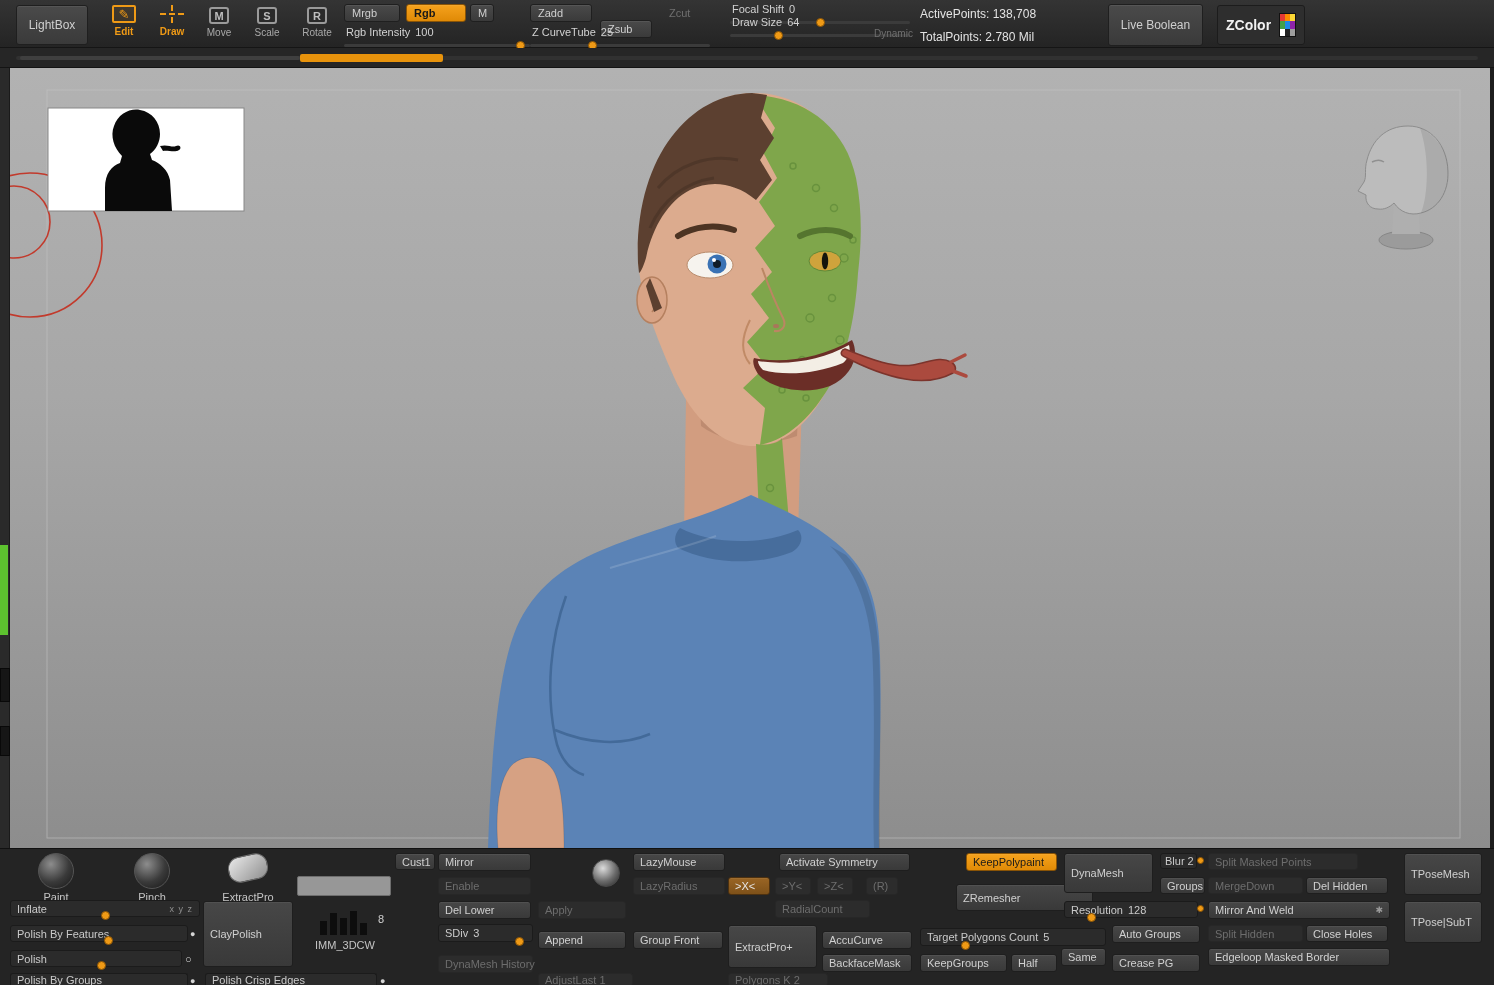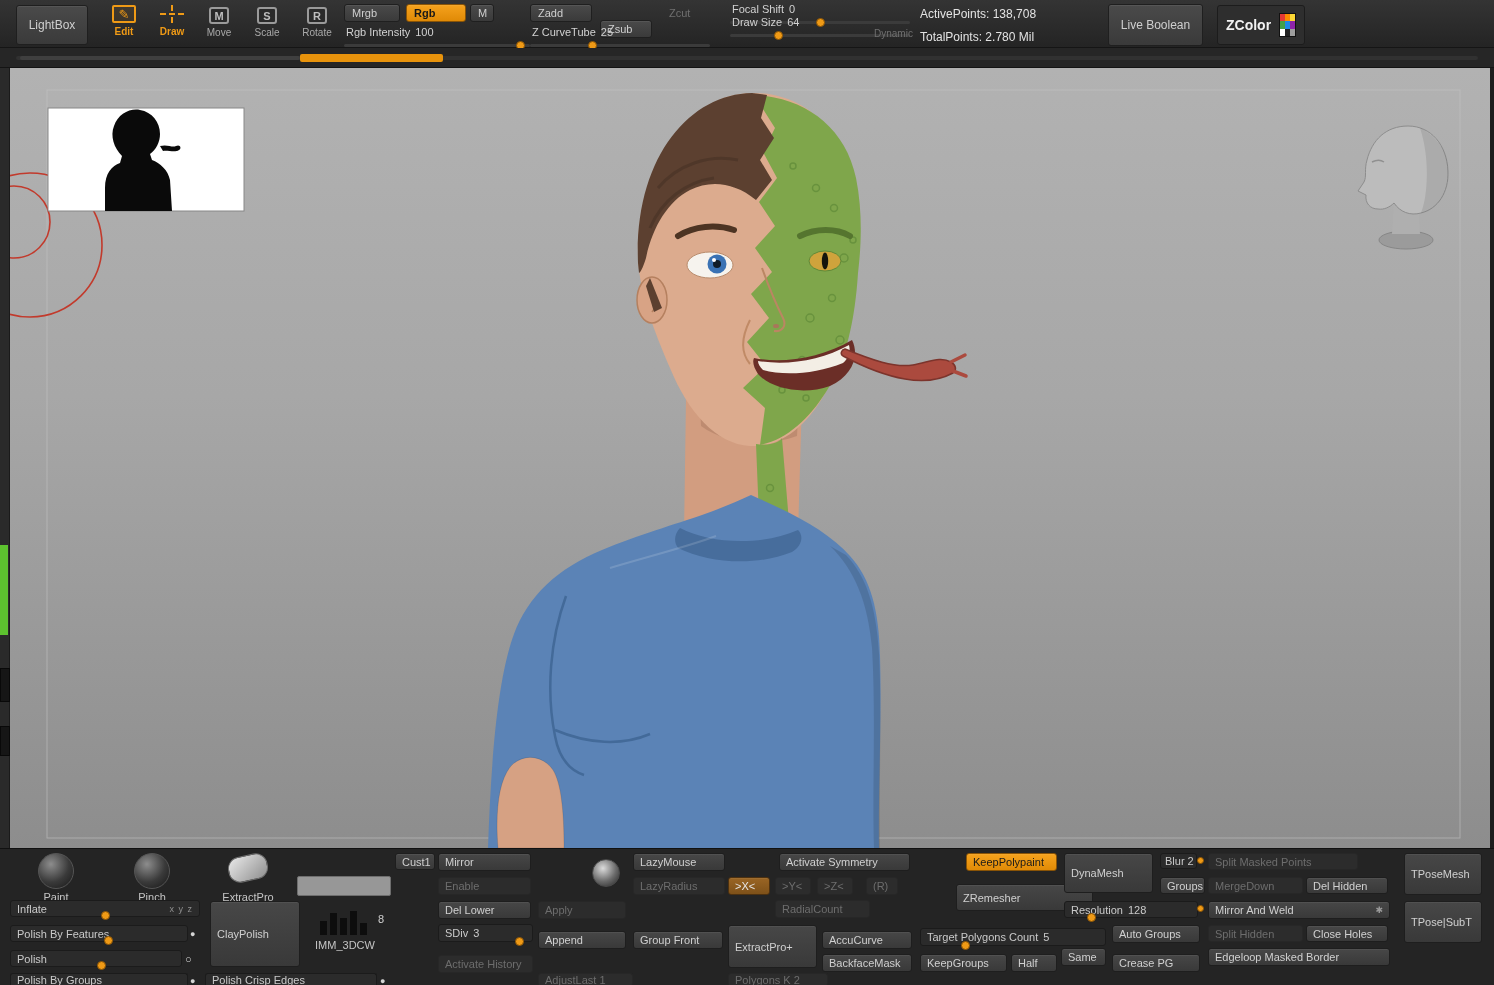--- a/index.html
+++ b/index.html
@@ -382,21 +382,21 @@
     <span>Polish</span>
     <span class="b-handle" style="left:86px;bottom:-4px;"></span>
   </div>
   <span class="indicator" style="left:185px;top:104px;font-size:11px;">○</span>
 
   <div class="bslider" style="left:10px;top:124px;width:178px;height:13px;border-bottom:none;border-radius:3px 3px 0 0;">
     <span>Polish By Groups</span>
   </div>
   <span class="indicator" style="left:190px;top:127px;">●</span>
 
-  <div class="bb-btn center" style="left:210px;top:52px;width:90px;height:66px;">
+  <div class="bb-btn center" style="left:203px;top:52px;width:90px;height:66px;">
     <span>ClayPolish</span>
   </div>
   <div class="bslider" style="left:205px;top:124px;width:172px;height:13px;border-bottom:none;border-radius:3px 3px 0 0;">
     <span>Polish Crisp Edges</span>
   </div>
   <span class="indicator" style="left:380px;top:127px;">●</span>
 
   <div class="bb-btn" style="left:395px;top:4px;width:40px;height:17px;">
     <span>Cust1</span>
   </div>
@@ -417,21 +417,21 @@
     <span class="sl-val">3</span>
     <span class="b-handle" style="left:76px;bottom:-5px;"></span>
   </div>
   <div class="bb-btn" style="left:538px;top:82px;width:88px;height:18px;">
     <span>Append</span>
   </div>
   <div class="bb-btn" style="left:633px;top:82px;width:90px;height:18px;">
     <span>Group Front</span>
   </div>
   <div class="bb-dis" style="left:438px;top:106px;width:95px;height:18px;">
-    <span>Activate History</span>
+    <span>DynaMesh History</span>
   </div>
   <div class="bb-dis" style="left:538px;top:124px;width:95px;height:13px;border-bottom:none;">
     <span>AdjustLast 1</span>
   </div>
 
   <div class="stroke-circle" style="left:592px;top:10px;"></div>
   <div class="bb-btn" style="left:633px;top:4px;width:92px;height:18px;">
     <span>LazyMouse</span>
   </div>
   <div class="bb-dis" style="left:633px;top:28px;width:92px;height:18px;">

